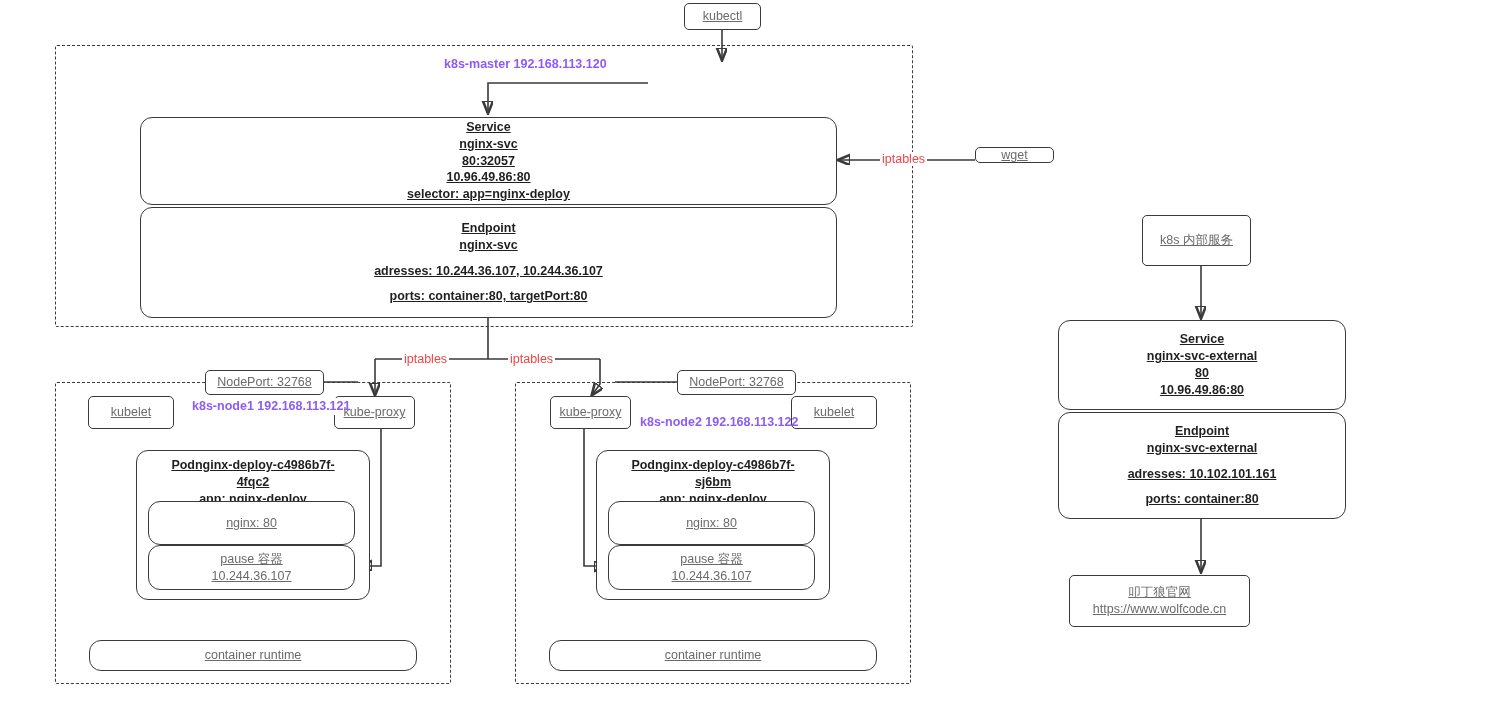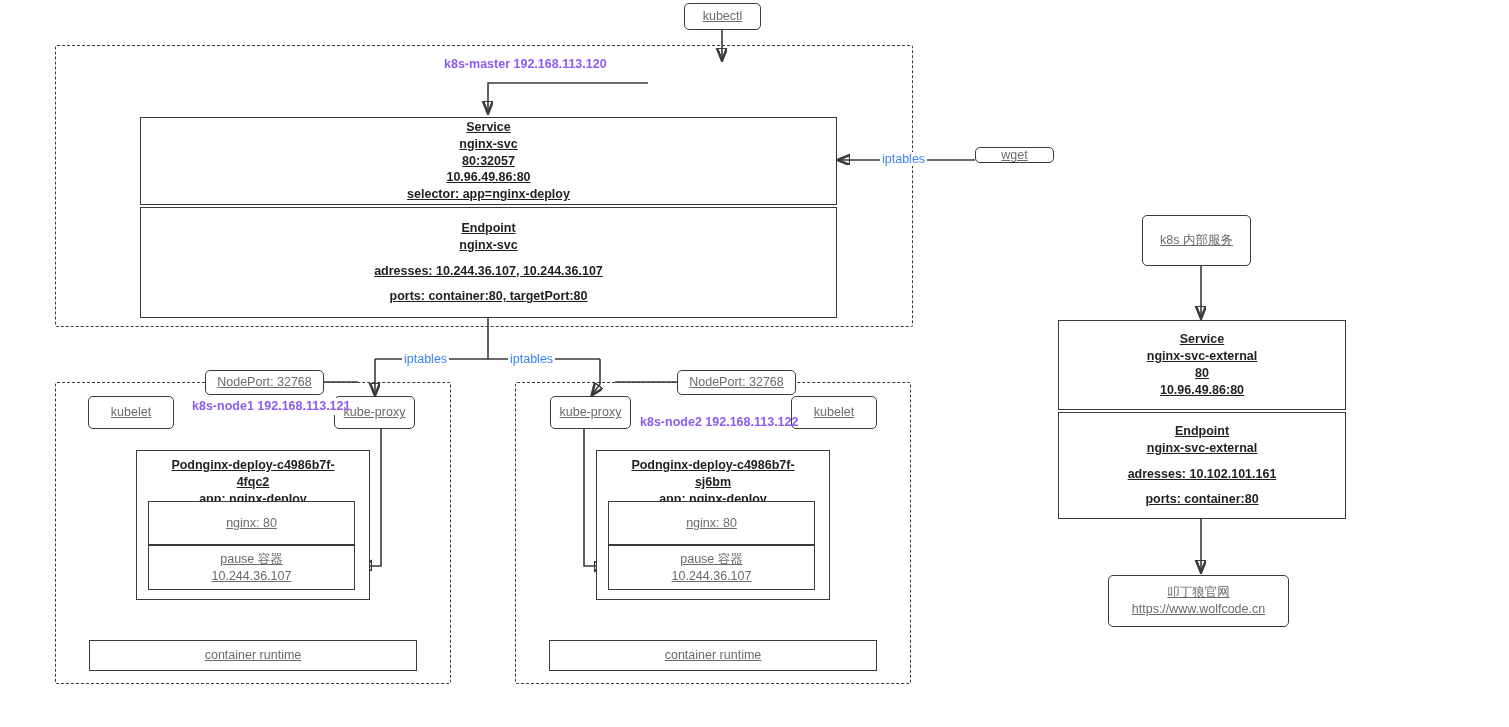--- a/index.html
+++ b/index.html
@@ -28,41 +28,41 @@
     display: flex;
     flex-direction: column;
     align-items: center;
     justify-content: center;
     text-align: center;
     color: #6b6b6b;
     font-size: 12.5px;
     line-height: 1.35;
     z-index: 5;
   }
-  .box.sq { border-radius: 0; }
+  .box.sq { border-radius: 12px; }
   .box.strong { color: #1f1f1f; font-weight: bold; }
   .box .ln { display: block; white-space: nowrap; text-decoration: underline; }
   .box .ln.b { font-weight: bold; color: #1f1f1f; }
   .box .sp { height: 9px; }
 
   
   .region {
     position: absolute;
     box-sizing: border-box;
     border: 1.5px dashed #3a3a3a;
     border-radius: 2px;
     background: transparent;
     z-index: 1;
   }
 
   
   .label {
     position: absolute;
     font-size: 12.5px;
-    color: #3b82f6;
+    color: #ef4444;
     white-space: nowrap;
     z-index: 6;
     background: #ffffff;
     padding: 0 2px;
   }
   .label.b {
     color: #8b5cf6;
     font-weight: bold;
     text-align: center;
     line-height: 1.35;
@@ -241,18 +241,18 @@
 
   <div class="box sq strong" style="left:1058px; top:412px; width:288px; height:107px;">
     <span class="ln b">Endpoint</span>
     <span class="ln b">nginx-svc-external</span>
     <span class="sp"></span>
     <span class="ln b">adresses: 10.102.101.161</span>
     <span class="sp"></span>
     <span class="ln b">ports: container:80</span>
   </div>
 
-  <div class="box" style="left:1108px; top:575px; width:181px; height:52px;">
+  <div class="box" style="left:1069px; top:575px; width:181px; height:52px;">
     <span class="ln">叩丁狼官网</span>
     <span class="ln">https://www.wolfcode.cn</span>
   </div>
 
 </div>
 
 </body></html>

